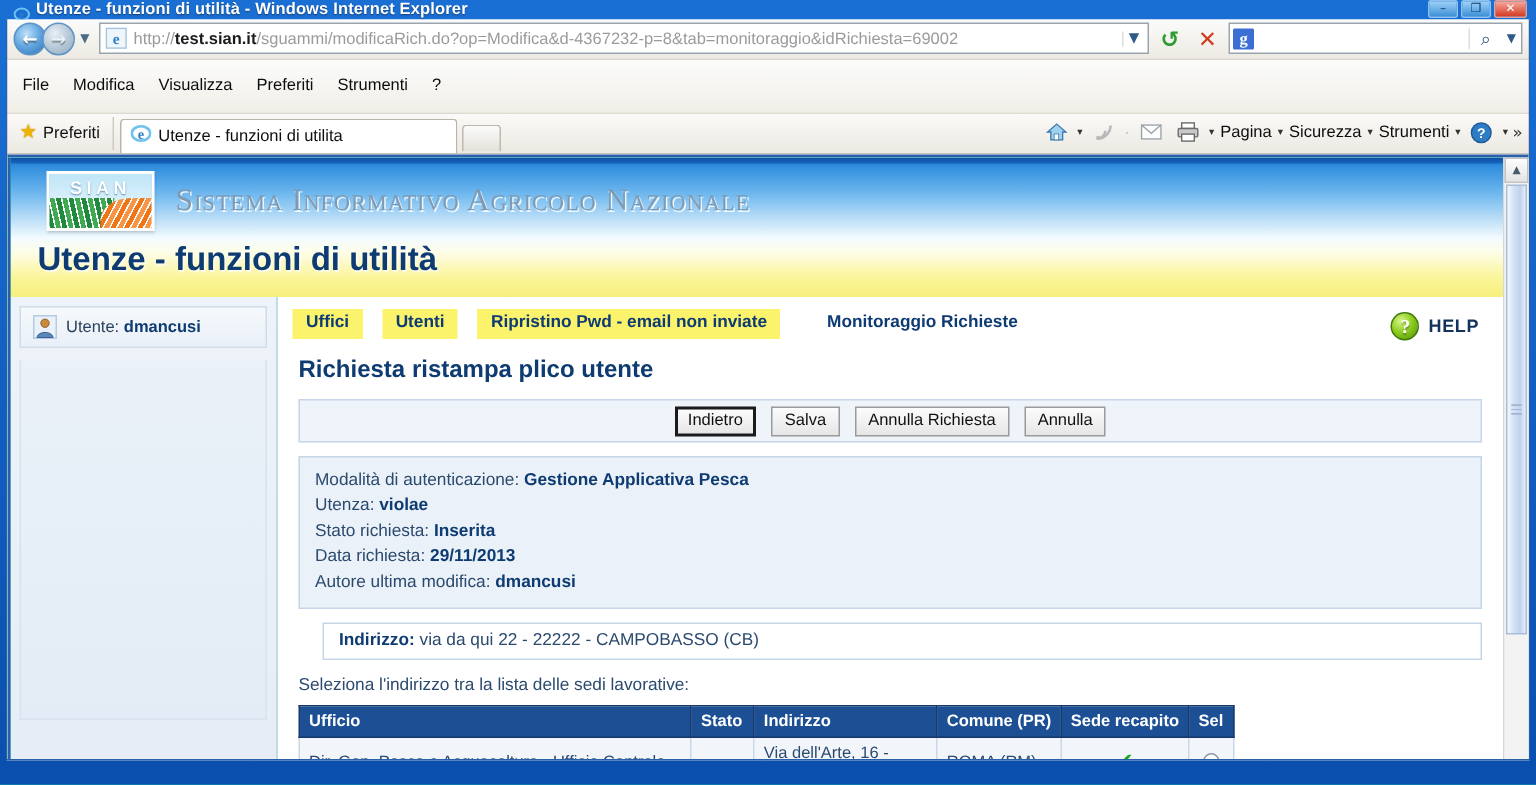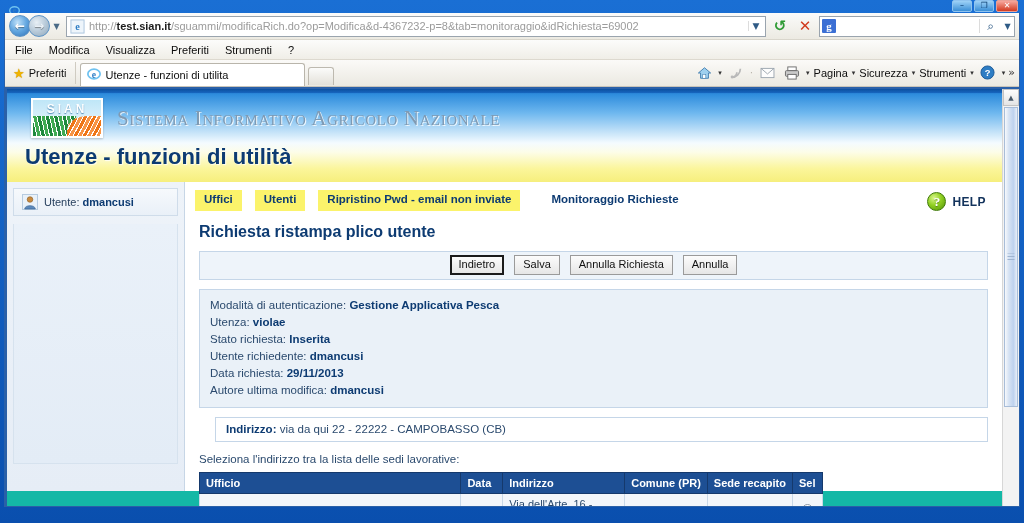--- a/index.html
+++ b/index.html
@@ -130,21 +130,21 @@
     width: 22px; border-left: 1px solid #dcdcdc; text-align: center;
     color: #2f5b86; font-size: 12px; font-family: "DejaVu Sans", sans-serif;
   }
   .search-caret {
     width: 13px; text-align: center; color: #2f5b86; font-size: 8px;
     font-family: "DejaVu Sans", sans-serif;
   }
 
   
   .menubar {
-    height: 20px; display: flex; align-items: center;
+    height: 36px; display: flex; align-items: center;
     background: linear-gradient(180deg,#fcfcfb,#f0eee7);
     border-bottom: 1px solid #ddd9cf;
     padding-left: 10px; gap: 16px;
   }
   .menu-item {
     font-size: 11px; color: #0c0c0c; white-space: nowrap;
   }
 
   
   .favbar {
@@ -447,20 +447,21 @@
 
 <div class="window">
 
   <div class="titlebar">
     <span class="titlebar-icon">
       <svg width="11" height="11" viewBox="0 0 16 16">
         <ellipse cx="8" cy="8" rx="7" ry="5.5" fill="none" stroke="#6fc2f0" stroke-width="2"></ellipse>
         <text x="8" y="12" font-size="11" fill="#2e7dc4" text-anchor="middle" font-family="serif" font-weight="bold">e</text>
       </svg>
     </span>
+    <span class="titlebar-text">Utenze - funzioni di utilità - Windows Internet Explorer</span>
     <span class="win-controls">
       <span class="win-btn">–</span>
       <span class="win-btn">❐</span>
       <span class="win-btn close">✕</span>
     </span>
   </div>
 
   <div class="chrome">
 
     <div class="navbar">
@@ -613,38 +614,37 @@
               <span class="ui-btn focused">Indietro</span>
               <span class="ui-btn">Salva</span>
               <span class="ui-btn">Annulla Richiesta</span>
               <span class="ui-btn">Annulla</span>
             </div>
 
             <div class="detail-panel">
               <div class="detail-line"><span>Modalità di autenticazione:</span> <b>Gestione Applicativa Pesca</b></div>
               <div class="detail-line"><span>Utenza:</span> <b>violae</b></div>
               <div class="detail-line"><span>Stato richiesta:</span> <b>Inserita</b></div>
-              <div class="detail-line"><span>Utente richiedente:</span> <b>dmancusi</b></div>
               <div class="detail-line"><span>Data richiesta:</span> <b>29/11/2013</b></div>
               <div class="detail-line"><span>Autore ultima modifica:</span> <b>dmancusi</b></div>
             </div>
 
             <div class="addr-panel">
               <b>Indirizzo:</b>
               <span>via da qui 22 - 22222 - CAMPOBASSO (CB)</span>
             </div>
 
             <div class="list-label">Seleziona l'indirizzo tra la lista delle sedi lavorative:</div>
 
             <div class="tbl-wrap">
               <table class="sedi">
                 <thead>
                   <tr>
                     <th style="width:270px">Ufficio</th>
-                    <th style="width:42px">Data</th>
+                    <th style="width:42px">Stato</th>
                     <th style="width:125px">Indirizzo</th>
                     <th style="width:78px">Comune (PR)</th>
                     <th style="width:82px">Sede recapito</th>
                     <th style="width:30px">Sel</th>
                   </tr>
                 </thead>
                 <tbody>
                   <tr>
                     <td>Dir. Gen. Pesca e Acquacoltura - Ufficio Centrale</td>
                     <td></td>

